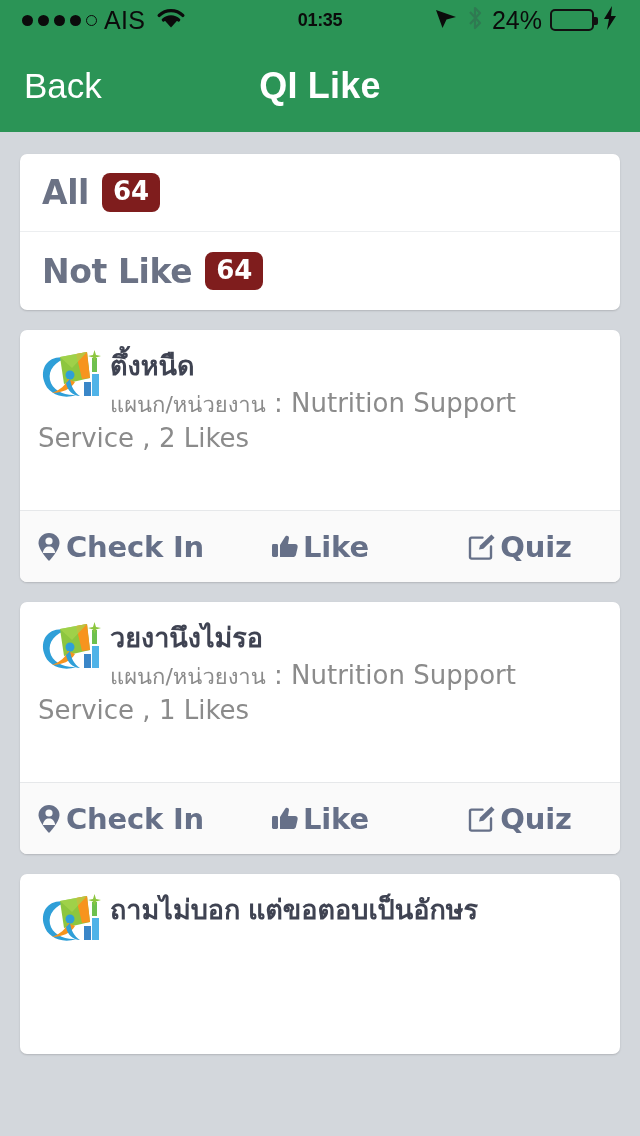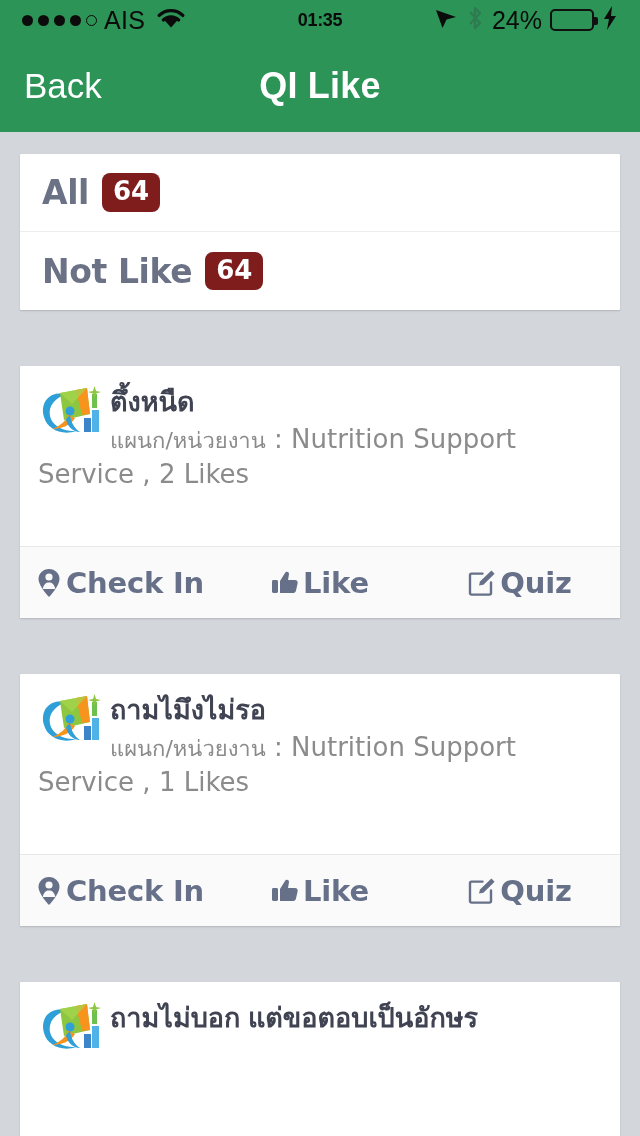--- a/index.html
+++ b/index.html
@@ -118,24 +118,24 @@
     letter-spacing: 0.2px;
   }
 
   
   .content {
     padding: 22px 20px 0 20px;
   }
 
   .card {
     background: #ffffff;
-    border-radius: 1px;
+    border-radius: 7px;
     box-shadow: 0 1px 2px rgba(0,0,0,0.16);
     overflow: hidden;
-    margin-bottom: 56px;
+    margin-bottom: 20px;
   }
 
   
   .filter-row {
     height: 78px;
     display: flex;
     align-items: center;
     padding: 0 22px;
     border-bottom: 1px solid #eceef0;
   }
@@ -339,21 +339,21 @@
           <path d="M22 9 L49 4 L34 20 Z" fill="#a6d44d" opacity="0.75"></path>
           <circle cx="32" cy="27" r="4.5" fill="#2f9fd8"></circle>
           <path d="M30 31 C28 37 22 42 14 45 C24 45 33 41 37 34 Z" fill="#f7941e"></path>
           <path d="M32 31 C33 38 36 44 42 48 C35 48 29 42 28 35 Z" fill="#2f9fd8"></path>
           <rect x="46" y="34" width="7" height="14" fill="#3a86c8"></rect>
           <rect x="54" y="26" width="7" height="22" fill="#4fb3e8"></rect>
           <rect x="54" y="10" width="5" height="14" fill="#6ec04f"></rect>
           <path d="M56.5 2 L58 7 L63 8 L58 9.5 L56.5 14 L55 9.5 L50 8 L55 7 Z" fill="#8dc63f"></path>
         </svg>
       </span>
-      <div class="item-title">ถามไมึงไม่รอ</div>
+      <div class="item-title">วยงานึงไม่รอ</div>
       <div class="item-meta"><span class="meta-dept">แผนก/หน่วยงาน</span><span> : Nutrition Support Service , 1 Likes</span></div>
     </div>
     <div class="item-footer">
       <div class="action-btn">
         <span>
           <svg width="26" height="30" viewBox="0 0 26 30">
             <path d="M13 1 C7 1 2.5 5.5 2.5 11 C2.5 18 13 29 13 29 C13 29 23.5 18 23.5 11 C23.5 5.5 19 1 13 1 Z" fill="#667088"></path>
             <circle cx="13" cy="9" r="3.6" fill="#fafafa"></circle>
             <path d="M6.8 21 C7.6 16.5 10 14.6 13 14.6 C16 14.6 18.4 16.5 19.2 21 Z" fill="#fafafa"></path>
           </svg>

